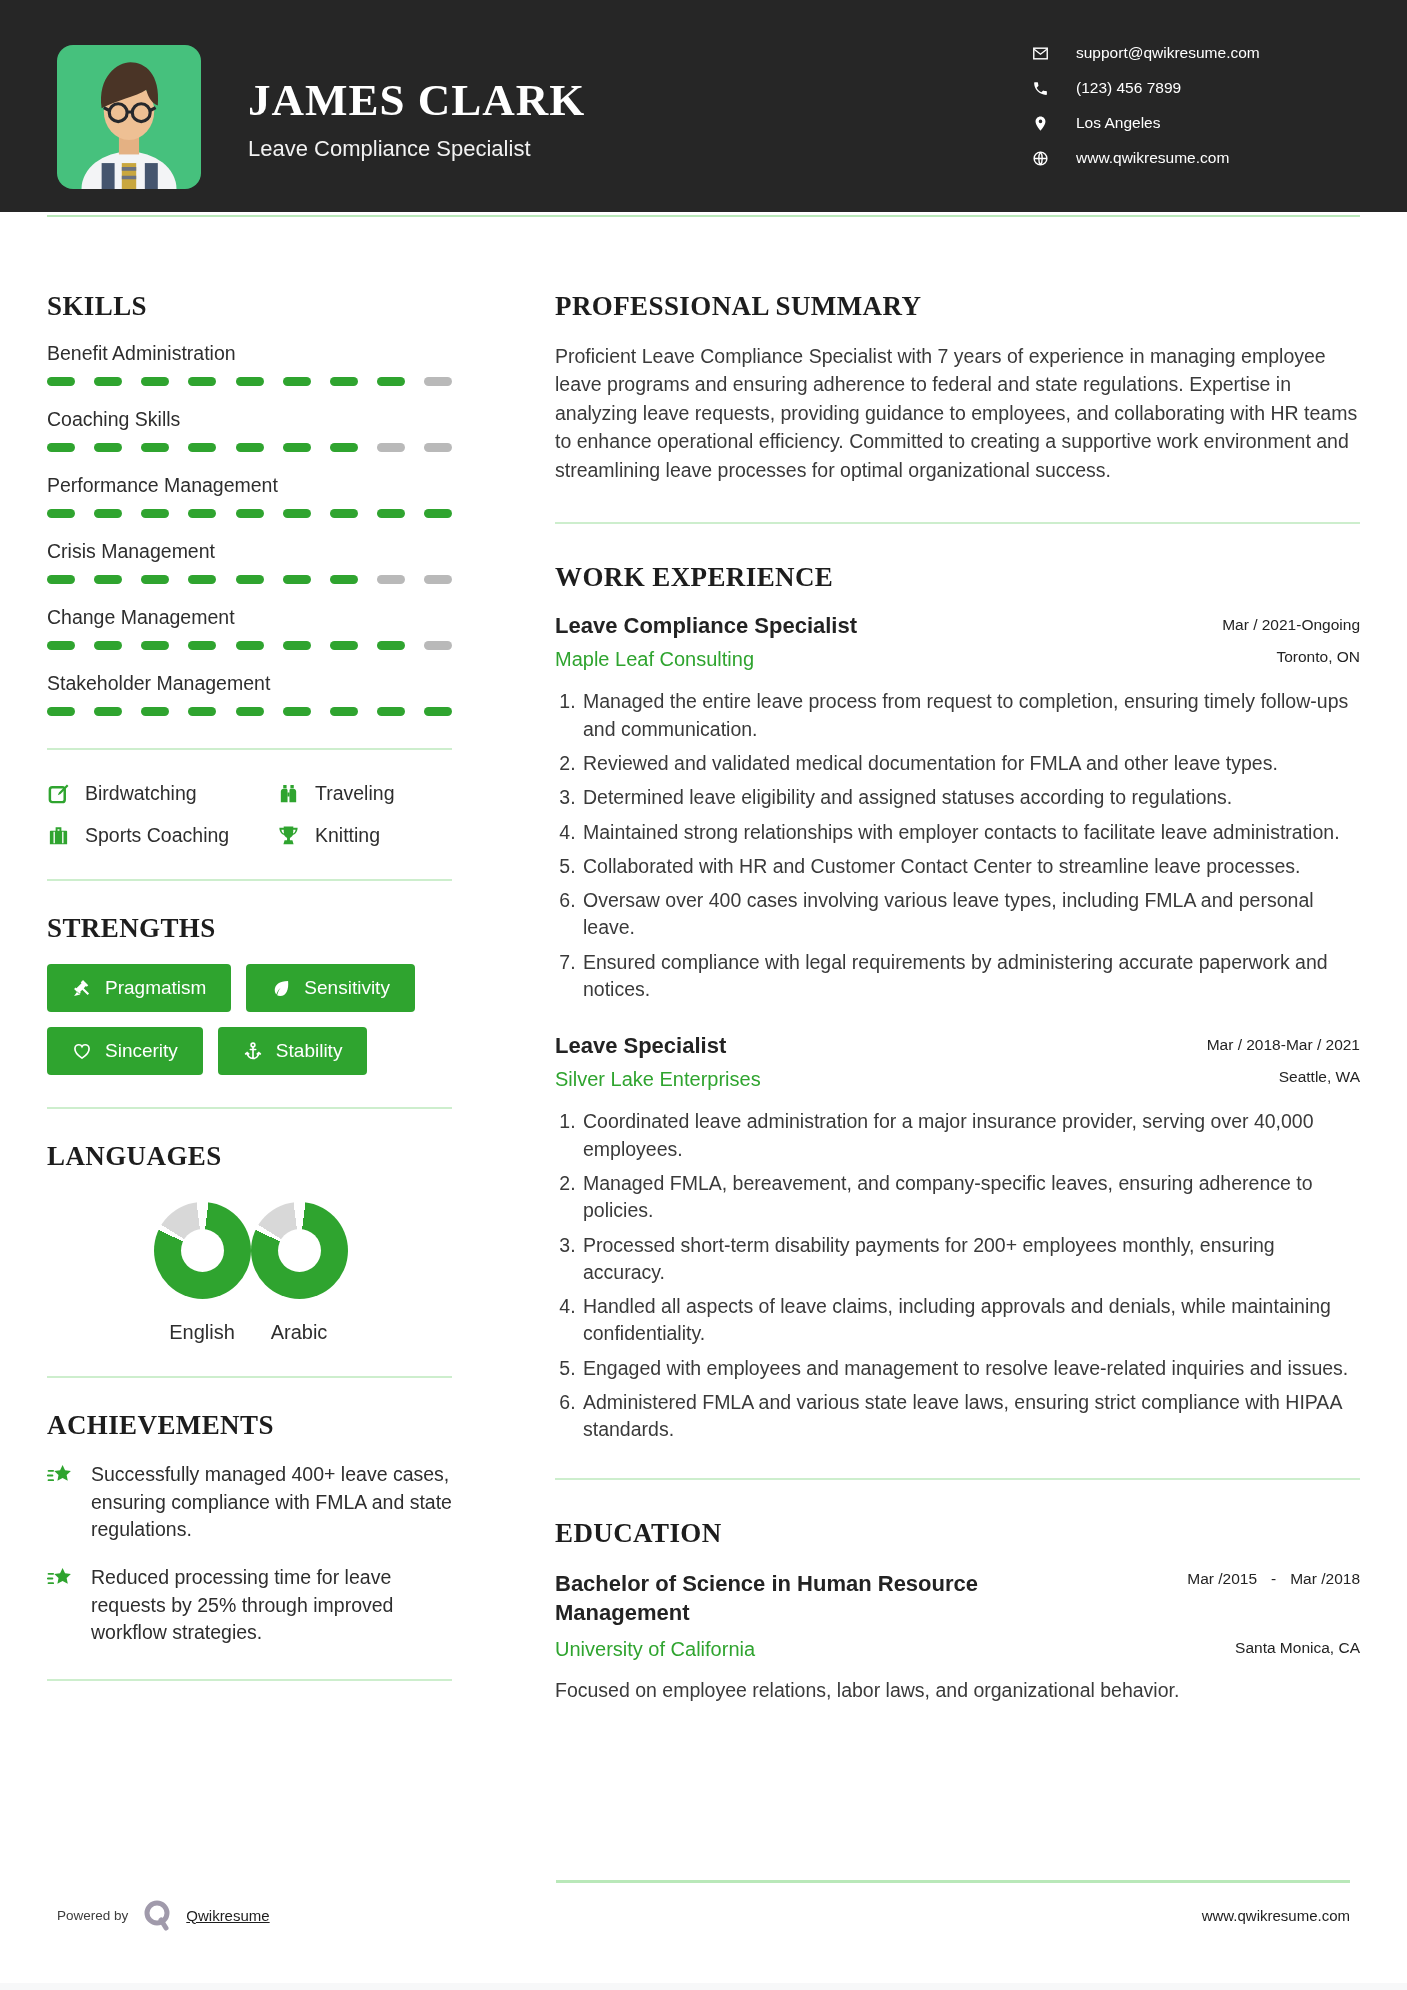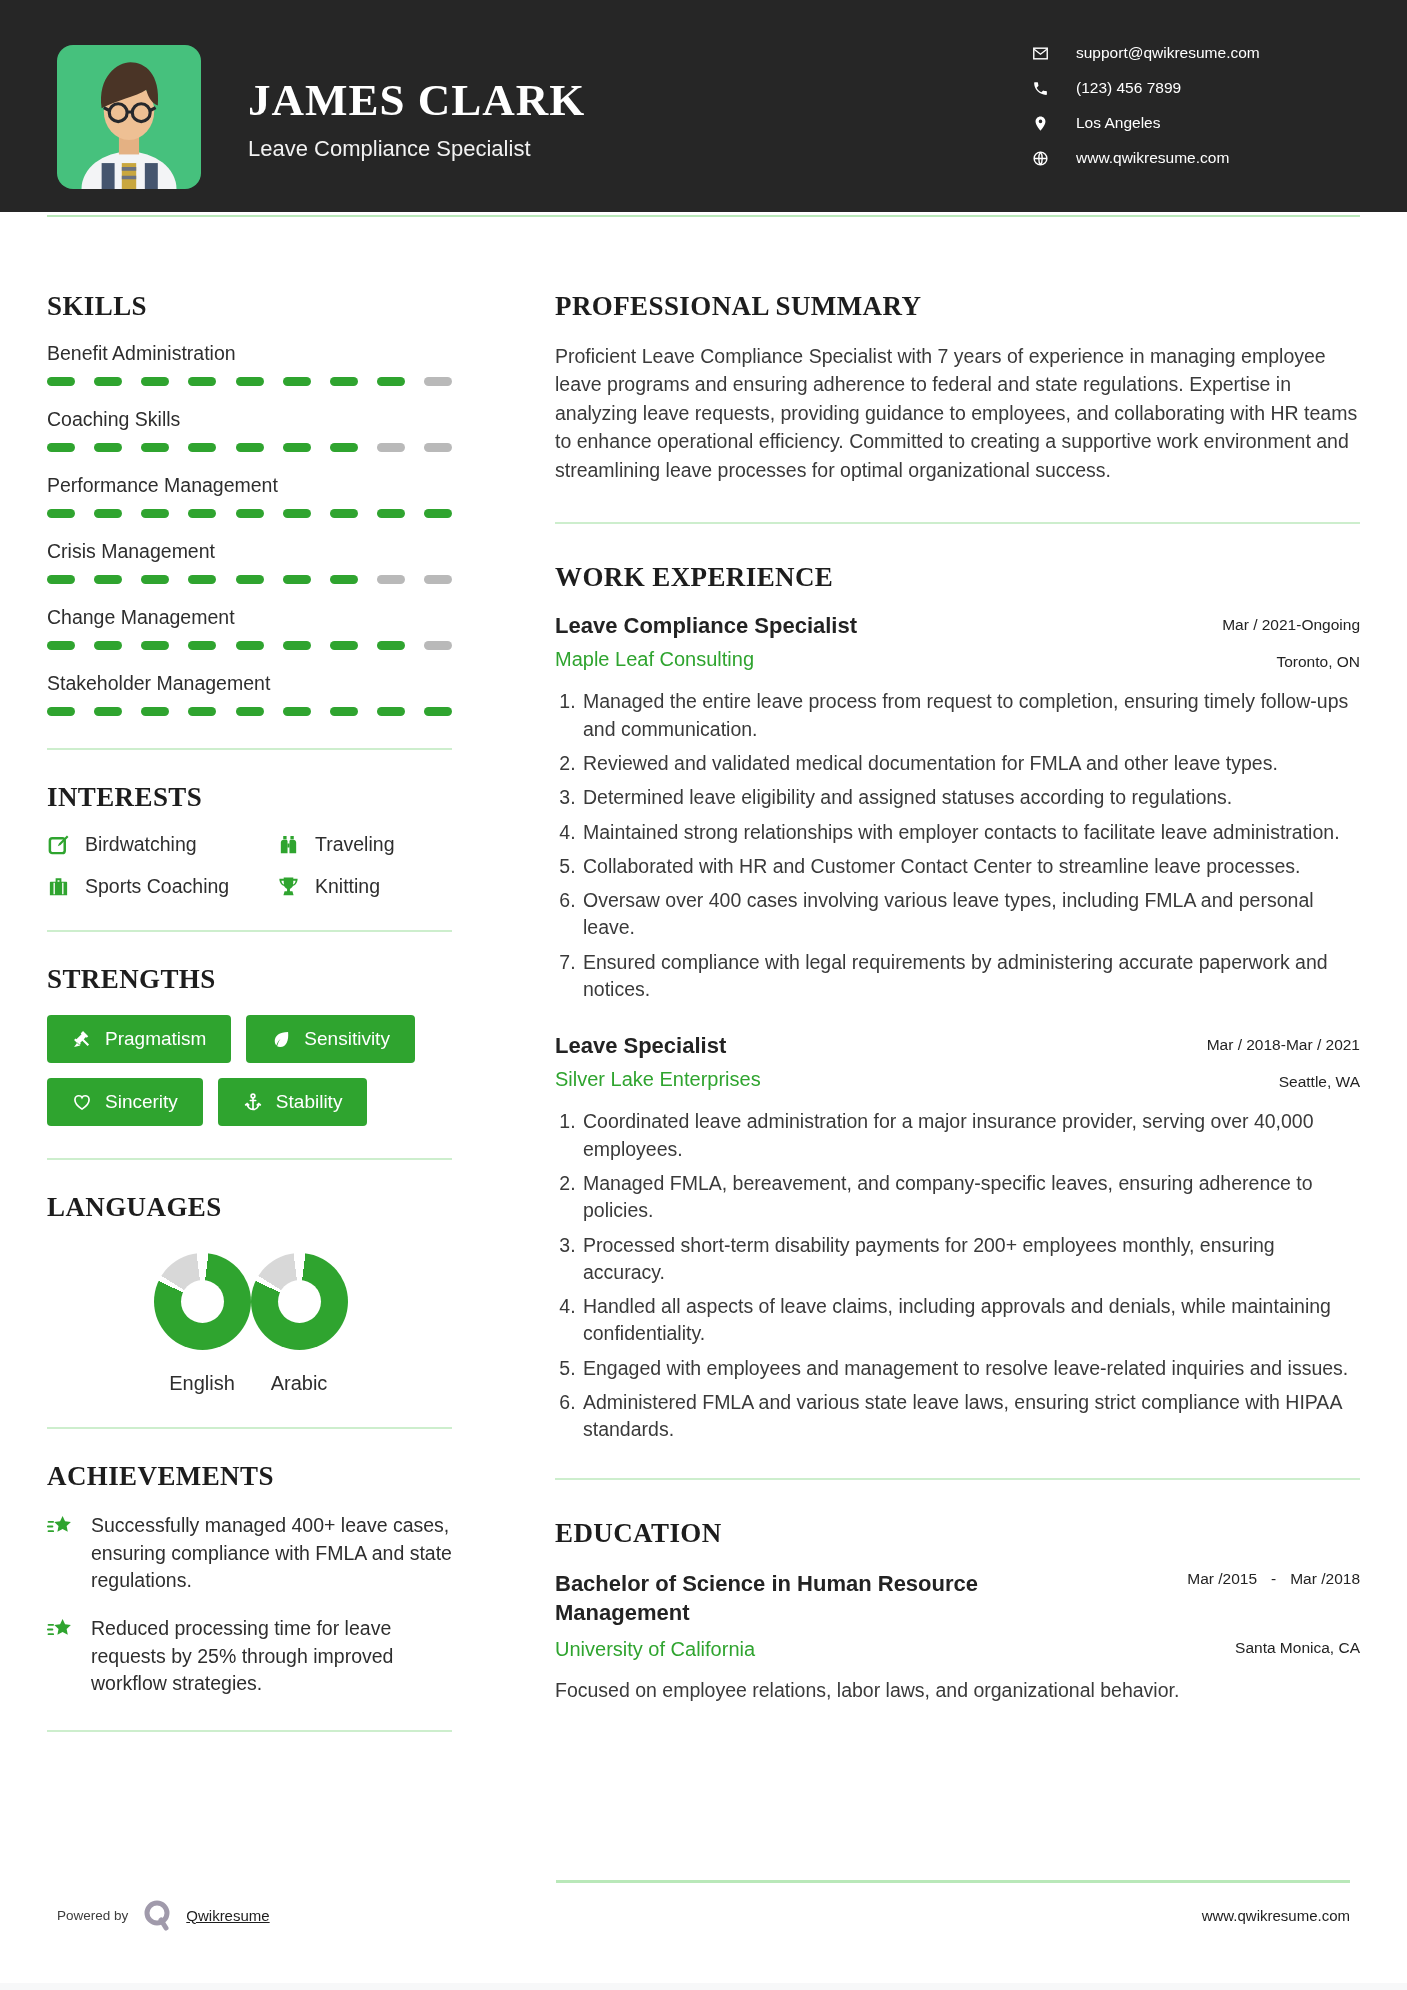--- a/index.html
+++ b/index.html
@@ -68,21 +68,21 @@
   .achv svg { width:27px; height:27px; color:#2fa42f; }
   .achv-text { font-size:19.5px; line-height:1.42; color:#2e2e2e; }
 
   
   .summary-text { font-size:19.5px; line-height:1.46; color:#3a3a3a; margin:0; }
   .job { margin-bottom:30px; }
   .job-top { display:flex; justify-content:space-between; align-items:baseline; }
   .job-title { font-size:22px; font-weight:700; color:#232323; margin:0; }
   .meta { display:flex; align-items:center; gap:6px; font-size:15.5px; color:#232323; white-space:nowrap; }
   .meta svg { width:16px; height:16px; }
-  .job-sub { display:flex; justify-content:space-between; align-items:flex-end; margin-top:9px; }
+  .job-sub { display:flex; justify-content:space-between; align-items:flex-start; margin-top:9px; }
   .company { color:#2fa42f; font-size:20px; }
   ol.bullets { margin:17px 0 0; padding-left:26px; font-size:19.5px; line-height:1.4; color:#3a3a3a; }
   ol.bullets li { margin-bottom:7px; padding-left:2px; }
 
   
   .edu-head { display:flex; justify-content:space-between; align-items:flex-start; }
   .degree { font-size:22px; font-weight:700; color:#232323; width:500px; line-height:1.35; margin:0; }
   .edu-dates { display:flex; gap:12px; align-items:center; font-size:15.5px; color:#232323; }
   .date-stack { display:flex; flex-direction:row; line-height:1.3; }
   .date-sep { margin:0 2px; }
@@ -253,21 +253,20 @@
                 <span class="dash g"></span>
                 <span class="dash g"></span>
               </div>
     </div>
           </div>
       </section>
 
       <div class="divider"></div>
 
       <section>
-        <h2 class="section-h">INTERESTS</h2>
         <div class="interests-grid" id="interests">
             <div class="interest">
       <span class="i-icon">
                 <svg viewBox="0 0 24 24">
                   <rect x="3" y="5.5" width="15.5" height="15.5" rx="2.5" fill="none" stroke="currentColor" stroke-width="2.6"></rect>
                   <path fill="currentColor" d="M20.8 2.6l1.6 1.6-8.3 8.3-2.8 1.2 1.2-2.8 8.3-8.3z"></path>
                 </svg>
               </span>
       <span>Birdwatching</span>
     </div>

